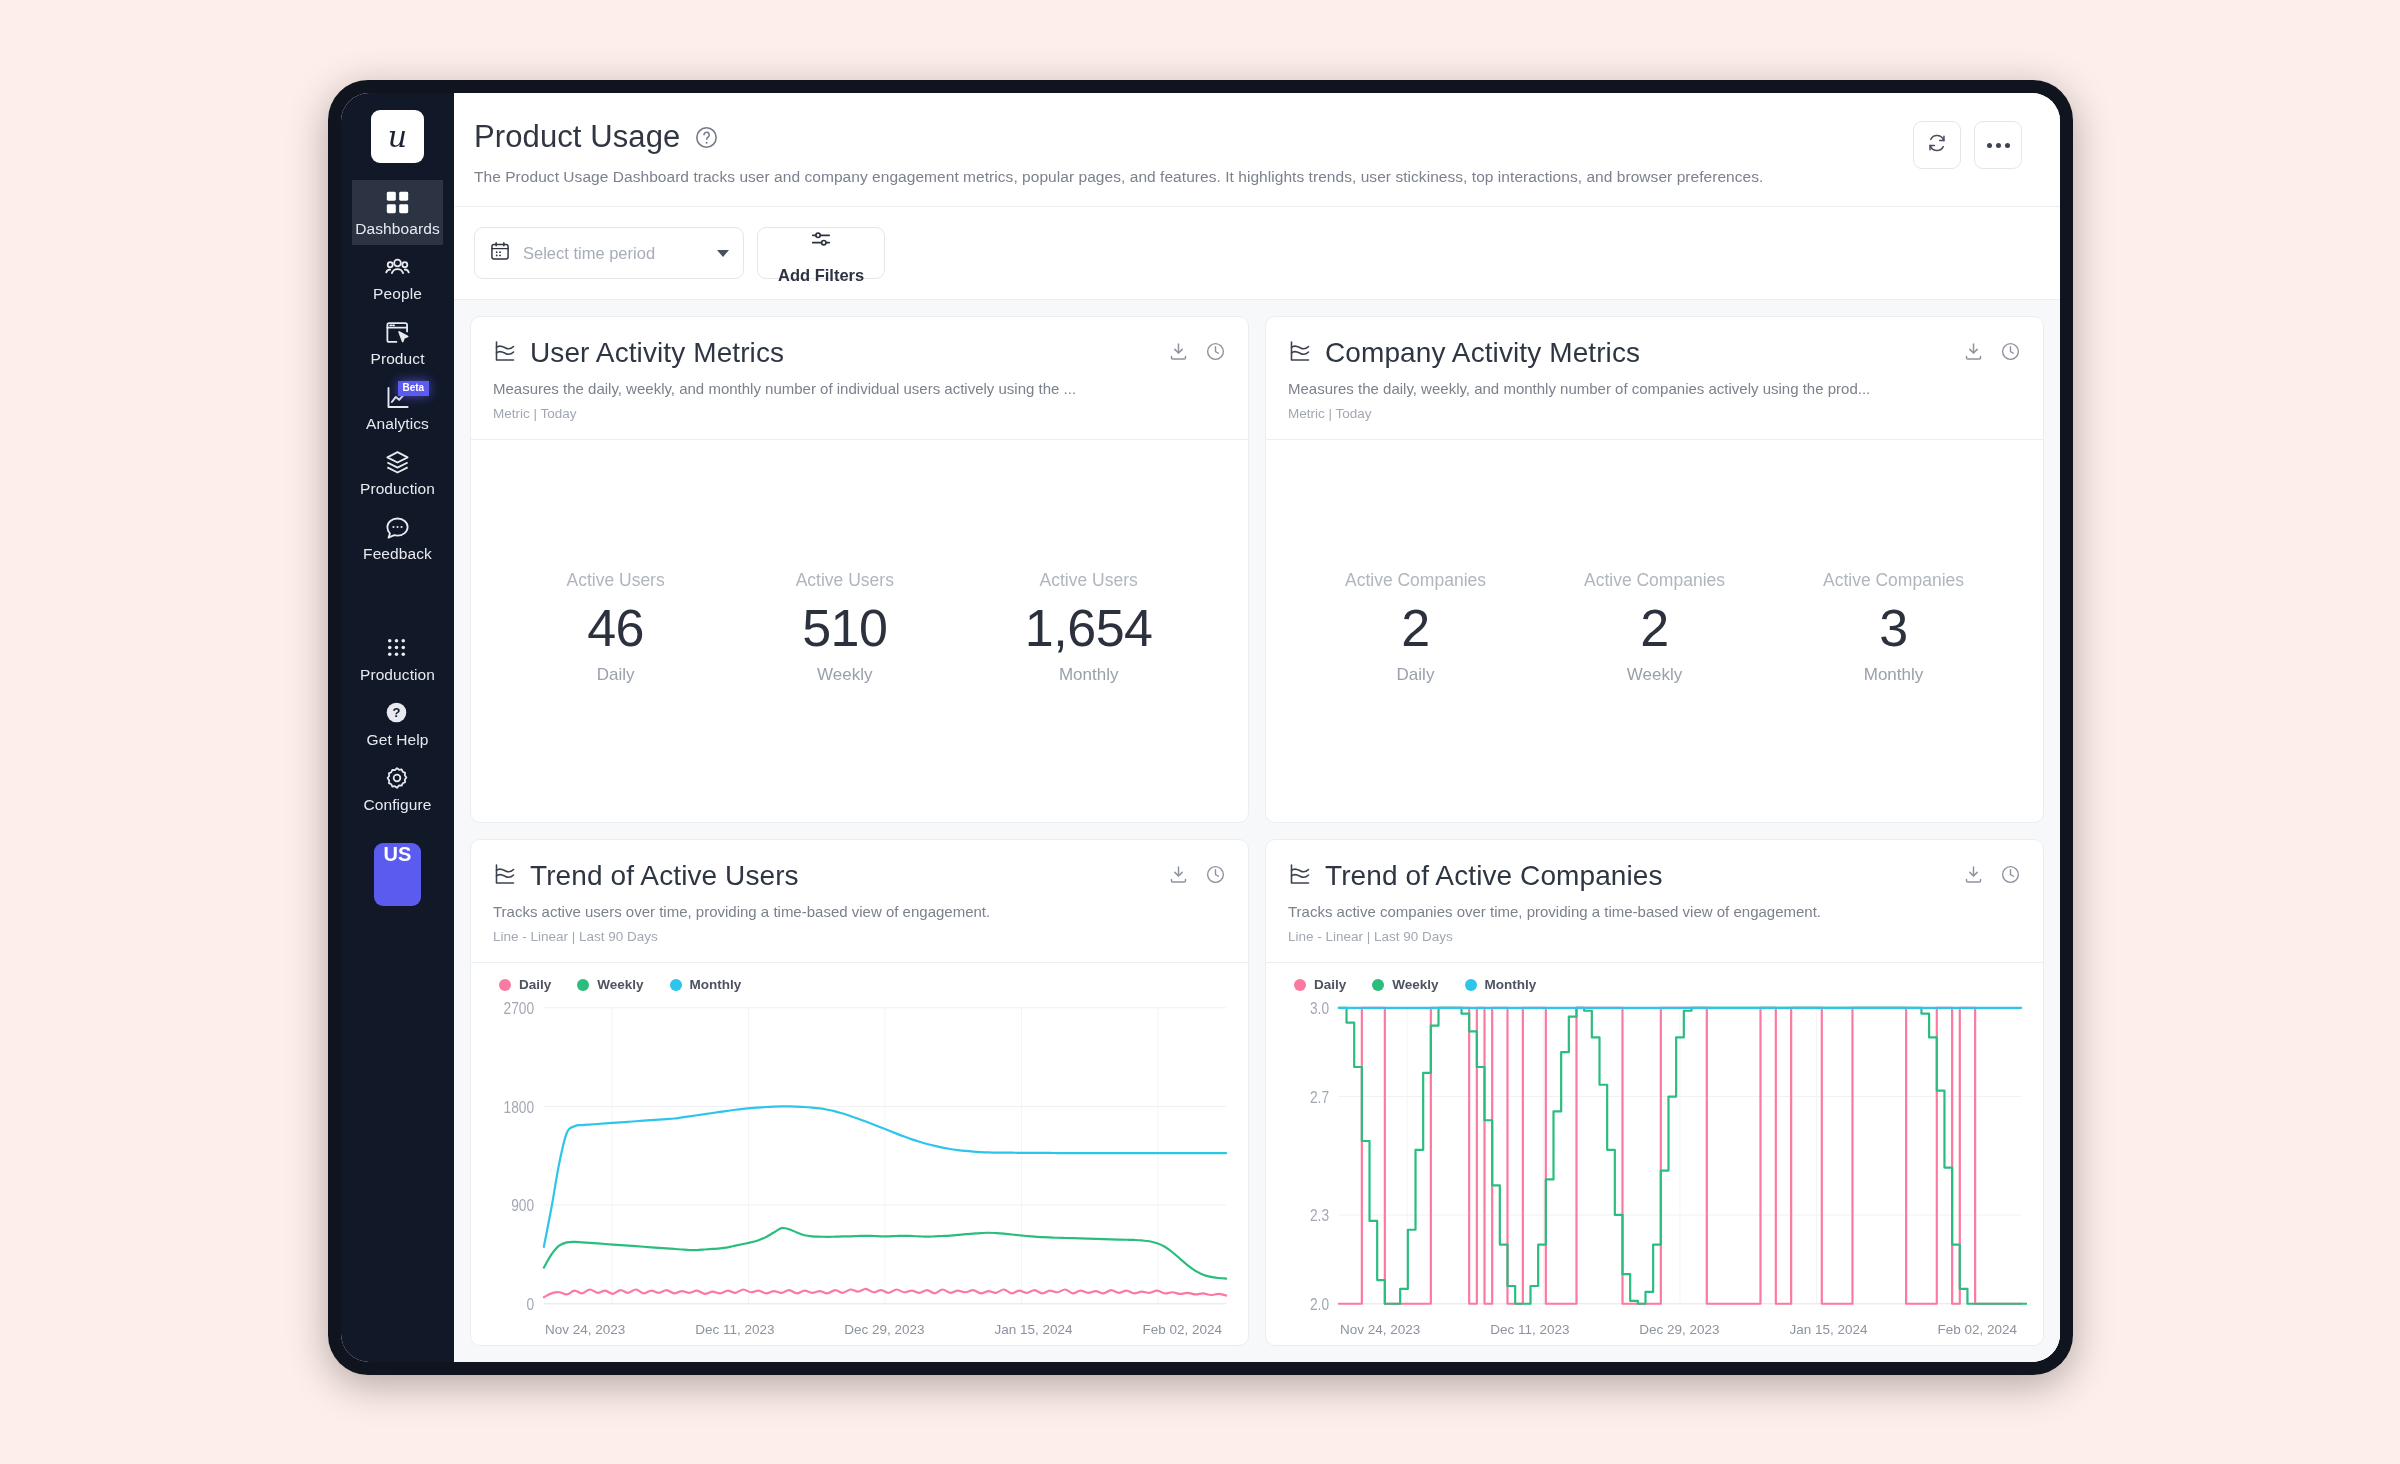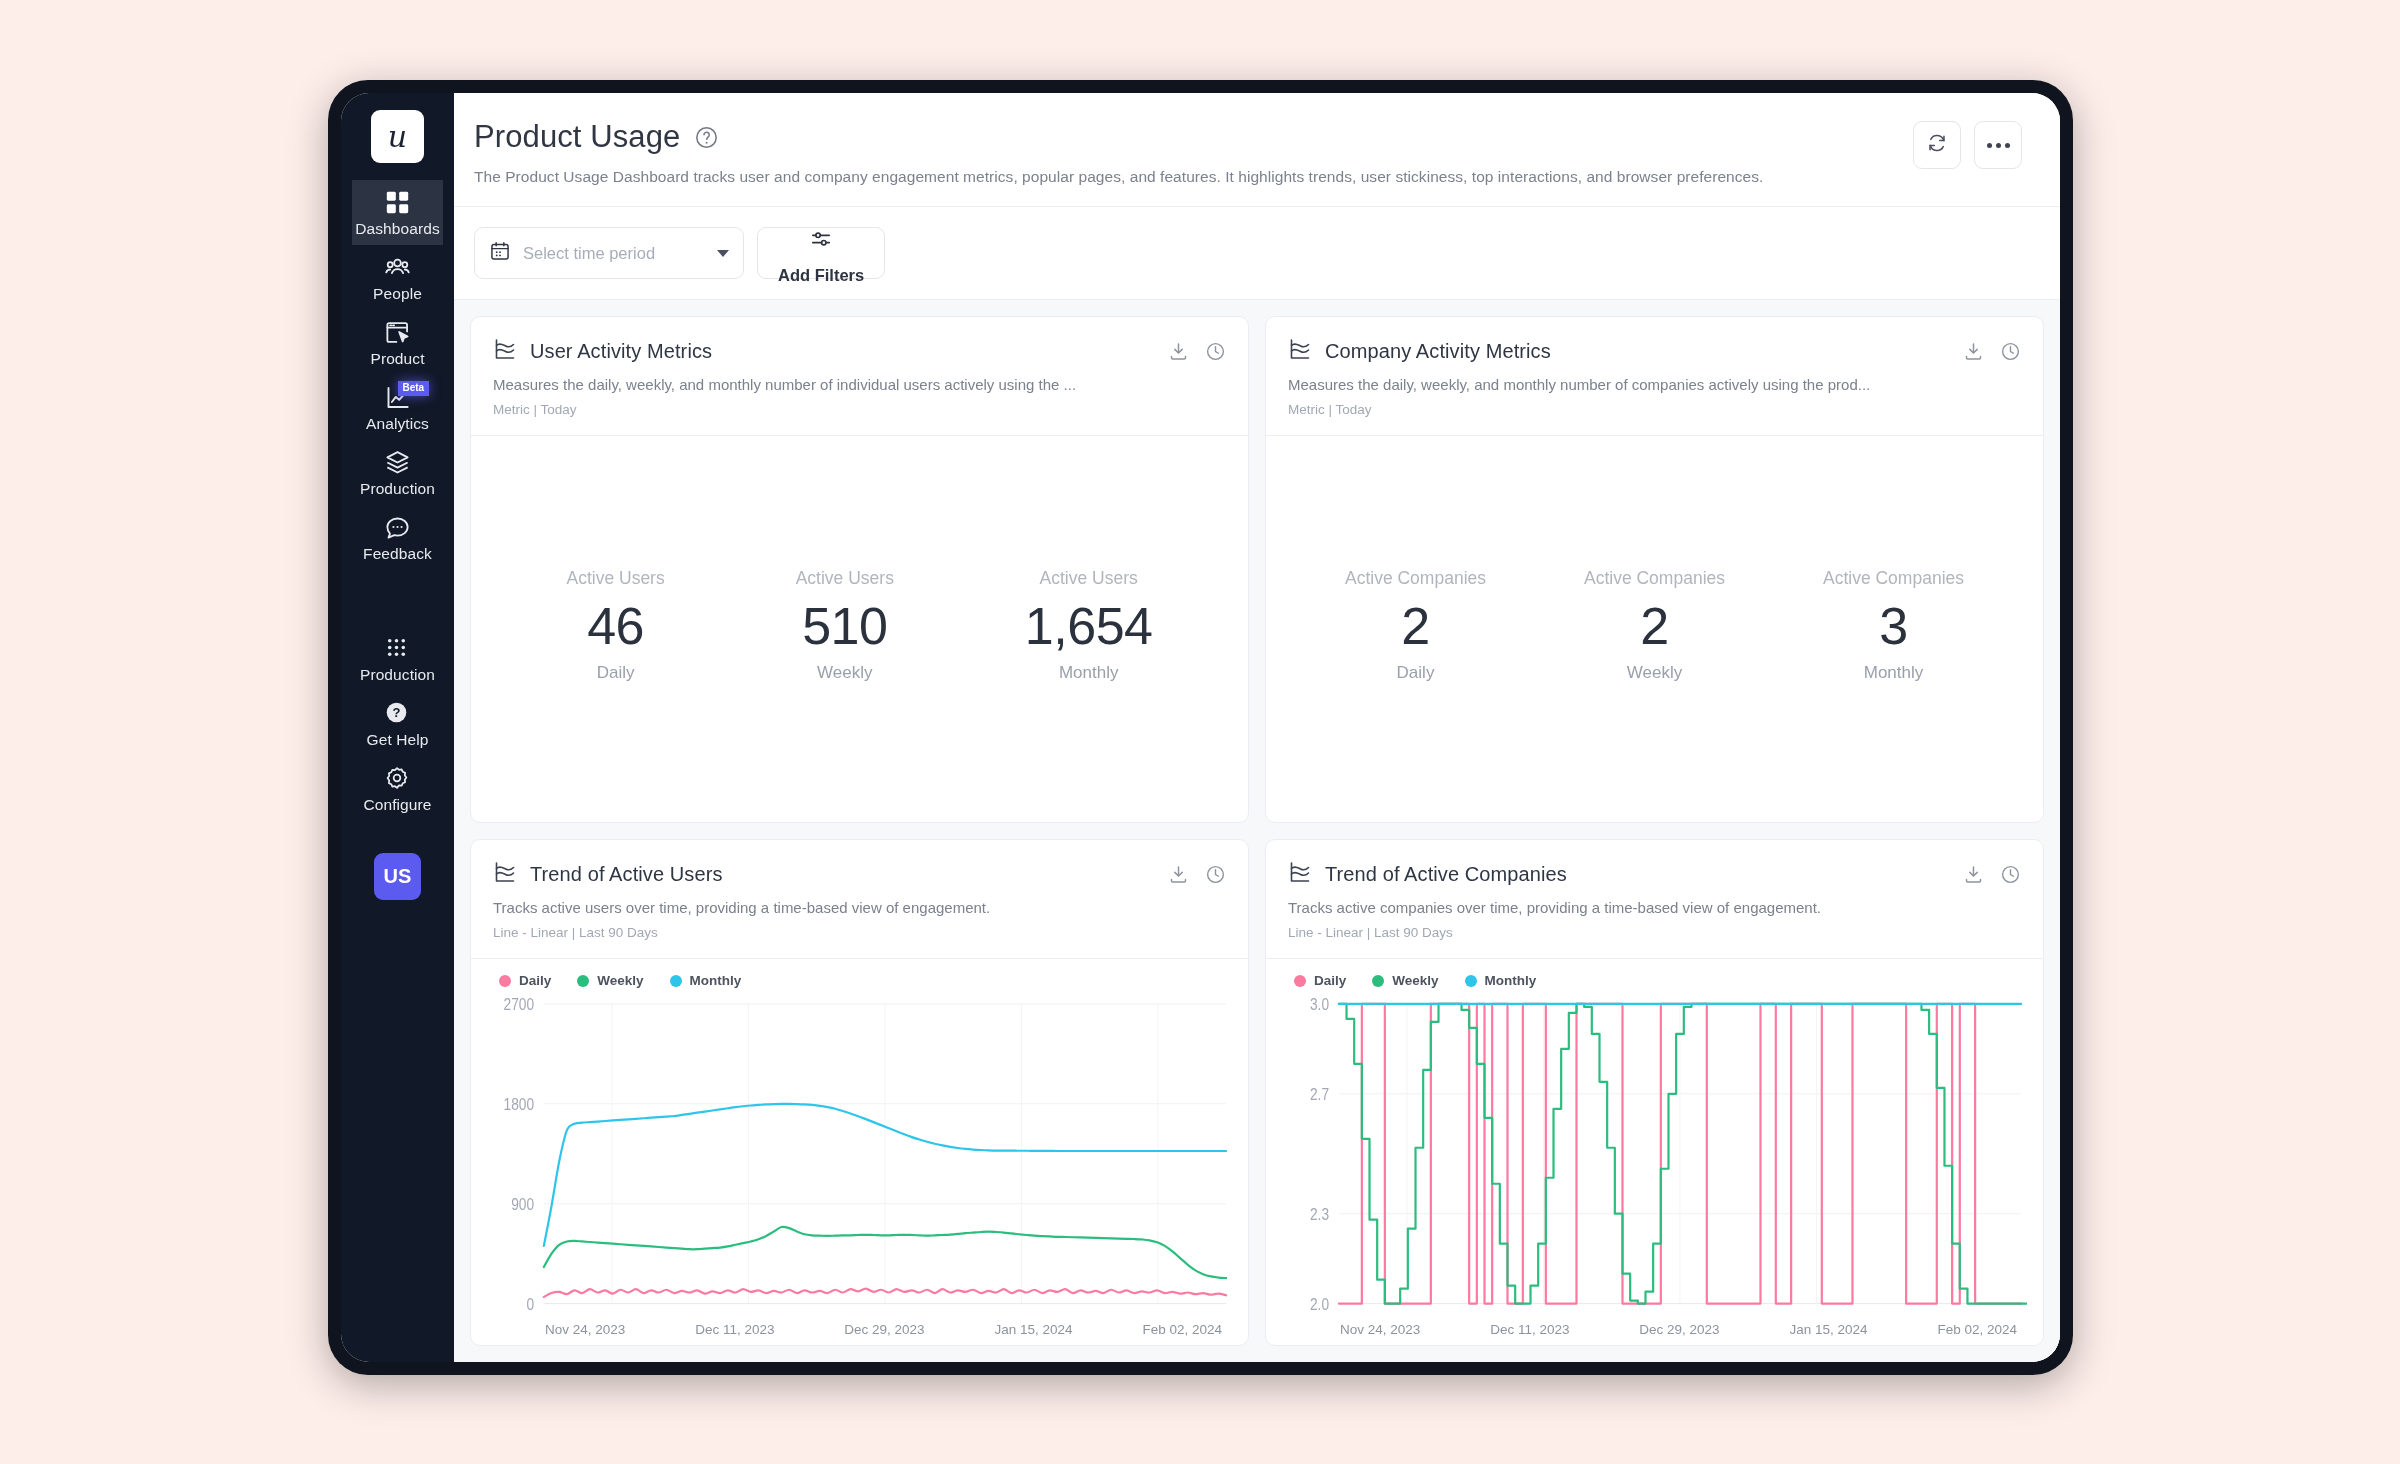--- a/index.html
+++ b/index.html
@@ -82,28 +82,28 @@
     color: #fff;
     font-size: 10px;
     font-weight: bold;
     padding: 2px 5px 2.5px;
     border-radius: 0;
     line-height: 1;
     box-shadow: 0 0 12px rgba(91,91,240,.75);
   }
   #nav-gap { height: 56px; }
   #user-avatar {
-    width: 47px; height: 47px;
+    width: 47px; height: 63px;
     background: #5b5bf0;
     border-radius: 9px;
-    display: flex; align-items: center; justify-content: center;
+    display: flex; justify-content: center;
     color: #fff;
     font-size: 20px;
     font-weight: bold;
-    margin-top: 32px;
+    margin-top: 22px;
     cursor: pointer;
   }
 
   
   #main {
     flex: 1;
     background: #ffffff;
     display: flex;
     flex-direction: column;
     min-width: 0;
@@ -211,21 +211,21 @@
     min-width: 0; min-height: 0;
     overflow: hidden;
   }
   .card-head {
     padding: 20px 22px 18px;
     border-bottom: 1px solid #eceef1;
     position: relative;
   }
   .card-title-row { display: flex; align-items: center; gap: 13px; }
   .card-title {
-    font-size: 20px;
+    font-size: 28px;
     color: #2f3643;
     letter-spacing: .1px;
   }
   .card-desc {
     margin-top: 11px;
     font-size: 15px;
     color: #7b818d;
   }
   .card-meta {
     margin-top: 9px;

